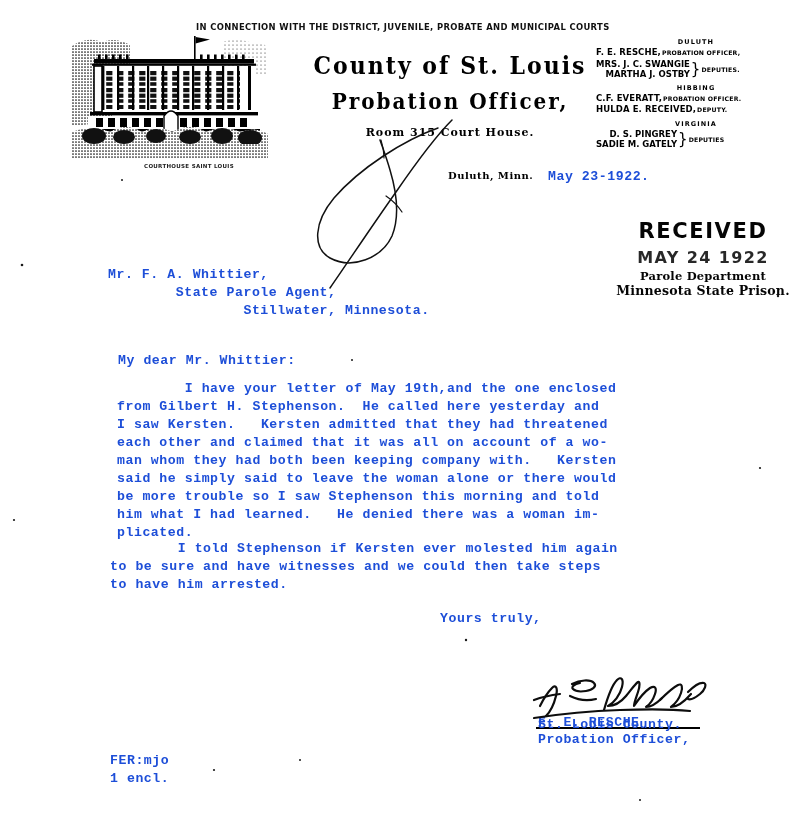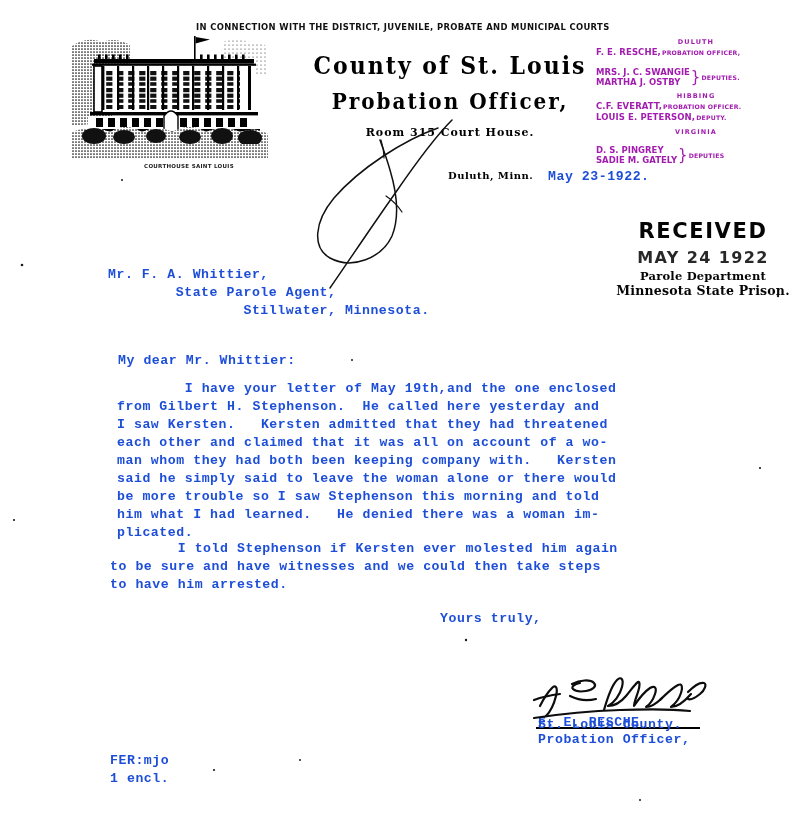--- a/index.html
+++ b/index.html
@@ -104,21 +104,21 @@
     letter-spacing: 1px;
   }
 
   
   .staff {
     position: absolute;
     left: 596px;
     top: 38px;
     width: 200px;
     font-family: "DejaVu Sans", sans-serif;
-    color: #a21caf;
+    color: #000000;
   }
   .staff-city {
     text-align: center;
     font-size: 6.5px;
     font-weight: bold;
     letter-spacing: 1.1px;
     margin-bottom: 1px;
   }
   .staff-line {
     font-size: 7.5px;
@@ -133,21 +133,22 @@
   .staff-role {
     font-size: 6.2px;
     font-weight: bold;
     letter-spacing: 0.2px;
     padding-left: 1px;
   }
   .staff-group {
     position: relative;
     display: flex;
     align-items: center;
-    margin-top: 9px;
+    margin-top: 1px;
+    text-align: right;
   }
   .staff-group-names { line-height: 10px; }
   .staff-group-names .staff-name { display: block; }
   .staff-brace {
     font-size: 15px;
     line-height: 10px;
     padding: 0 1px 0 1px;
     font-weight: normal;
   }
   .staff-group-role {
@@ -379,21 +380,21 @@
       </div>
     </div>
 
     <div class="staff-block">
       <div class="staff-city">HIBBING</div>
       <div class="staff-line">
         <span class="staff-name">C.F. EVERATT,</span>
         <span class="staff-role">PROBATION OFFICER.</span>
       </div>
       <div class="staff-line">
-        <span class="staff-name">LOUIS E. PETERSON,</span>
+        <span class="staff-name">HULDA E. RECEIVED,</span>
         <span class="staff-role">DEPUTY.</span>
       </div>
     </div>
 
     <div class="staff-block">
       <div class="staff-city">VIRGINIA</div>
       <div class="staff-group">
         <span class="staff-group-names">
           <span class="staff-name">D. S. PINGREY</span>
           <span class="staff-name">SADIE M. GATELY</span>

